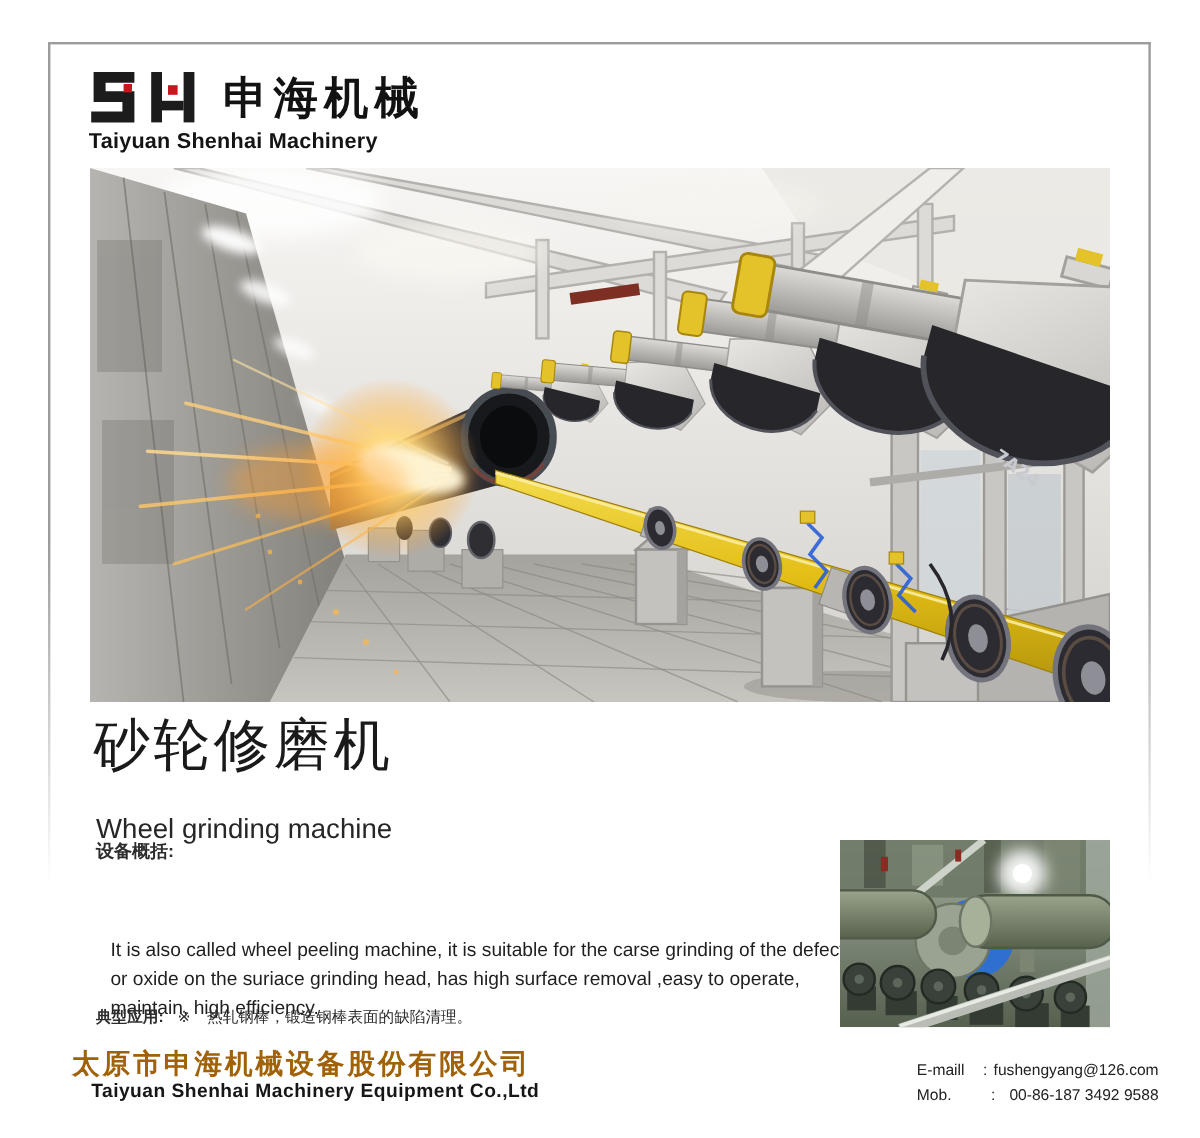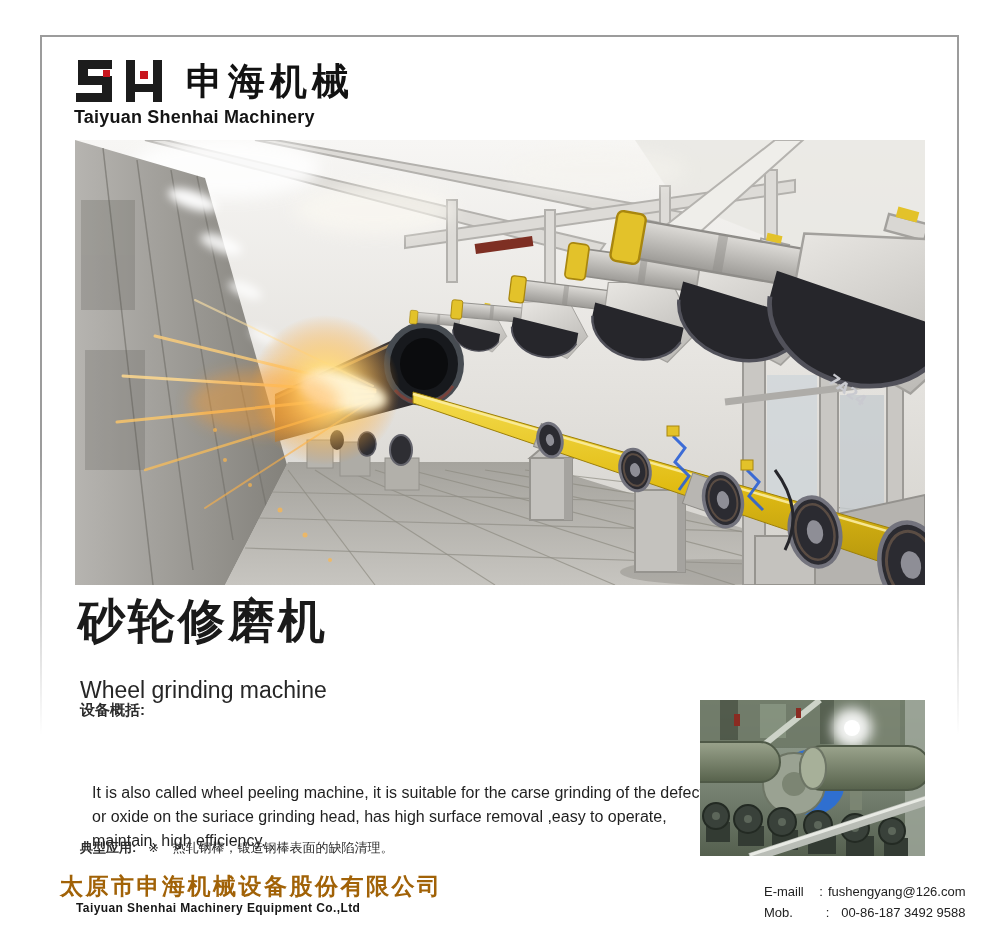--- a/index.html
+++ b/index.html
@@ -20,32 +20,32 @@
   .logo-row{display:flex;align-items:center;gap:12px;}
   .logo-cn{font-size:37px;font-weight:900;letter-spacing:5px;color:#121212;
     font-family:"DejaVu Sans","Liberation Sans",sans-serif;line-height:1;text-align:right;}
   .logo-en{font-size:18px;font-weight:700;color:#141414;margin-top:3px;letter-spacing:.2px;}
 
   
   .hero{position:absolute;left:75px;top:140px;width:850px;height:445px;display:block;}
   .thumb{position:absolute;left:700px;top:700px;width:225px;height:156px;display:block;}
 
   
-  .title-cn{position:absolute;left:78px;top:590px;font-size:47px;font-weight:700;letter-spacing:3px;color:#1a1a1a;}
+  .title-cn{position:absolute;left:78px;top:590px;font-size:47px;font-weight:400;letter-spacing:3px;color:#1a1a1a;}
   .title-en{position:absolute;left:80px;top:653px;font-size:23px;font-weight:400;color:#262626;margin-top:24px;}
   .overview{position:absolute;left:80px;top:697px;width:615px;font-size:15px;line-height:1.75;color:#2d2d2d;}
   .overview-label{font-weight:700;}
   .en-par{position:absolute;left:80px;top:781px;width:622px;font-size:16px;line-height:1.5;color:#1f1f1f;margin-left:12px;}
   .app-line{position:absolute;left:80px;top:839px;font-size:13px;color:#2d2d2d;}
   .app-label{font-weight:700;margin-right:8px;}
   .app-marker{margin-right:10px;}
 
   
   .company-cn{position:absolute;left:60px;top:871px;font-size:23px;font-weight:600;letter-spacing:2.5px;color:#a16207;}
-  .company-en{position:absolute;left:76px;top:901px;font-size:12px;font-weight:700;letter-spacing:.4px;color:#161616;}
+  .company-en{position:absolute;left:76px;top:901px;font-size:16px;font-weight:700;letter-spacing:.4px;color:#161616;}
   .contact{position:absolute;left:764px;top:882px;font-size:13px;color:#222;line-height:1.6;font-weight:500;}
   .contact-row{display:flex;justify-content:space-between;}
   .c-label{width:50px;}
   .c-sep{width:14px;text-align:center;}
   svg text{font-family:"DejaVu Sans","Liberation Sans",sans-serif;}
 </style>
 </head>
 <body>
 
 <div>

